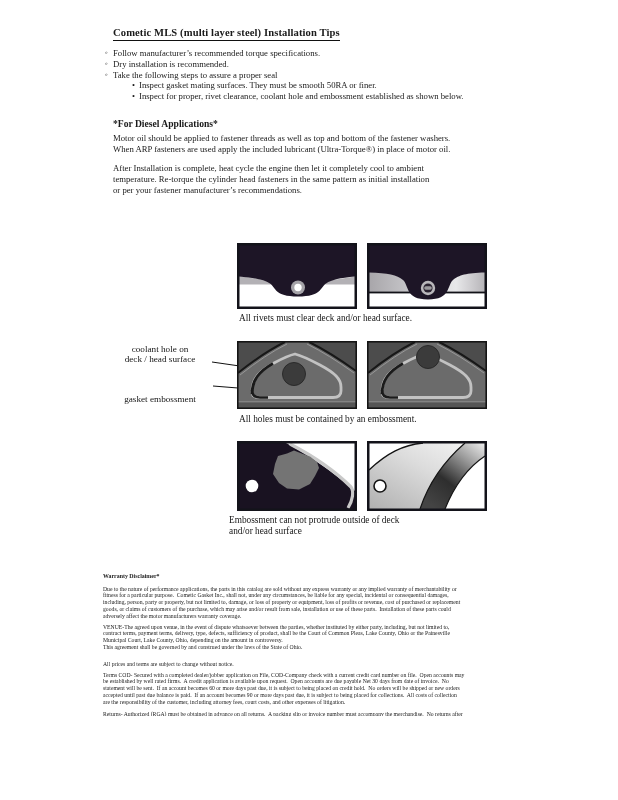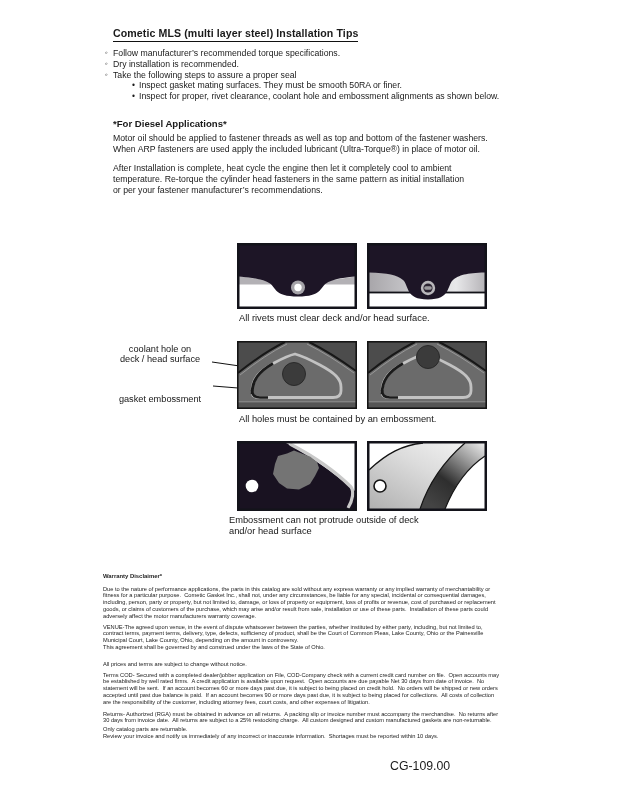--- a/index.html
+++ b/index.html
@@ -1,18 +1,18 @@
 <!DOCTYPE html>
 <html><head>
 <meta charset="utf-8">
 <style>
   html,body { margin:0; padding:0; background:#ffffff; }
   .page {
-    position:relative; width:618px; height:800px; background:#ffffff;
-    font-family:Liberation Sans, sans-serif; color:#1a1a1a; overflow:hidden;
+    position:relative; width:618px; height:716px; background:#ffffff;
+    font-family:Liberation Serif, serif; color:#1a1a1a; overflow:hidden;
   }
   .abs { position:absolute; }
   .pre { white-space:pre; }
   .preline { white-space:pre-line; }
 
   .title {
     left:113px; top:27px; font-size:10.6px; font-weight:bold;
     border-bottom:1.6px solid #111; padding-bottom:2px; letter-spacing:0.1px;
   }
   .bullet-row { font-size:8.7px; line-height:11px; }
@@ -37,21 +37,21 @@
 <body>
 
 <div class="page">
 
   <div class="abs title">Cometic MLS (multi layer steel) Installation Tips</div>
 
   <div class="abs bullet-row" style="left:105px; top:46.5px;"><span class="bullet-mark">◦</span><span>Follow manufacturer’s recommended torque specifications.</span></div>
   <div class="abs bullet-row" style="left:105px; top:57.5px;"><span class="bullet-mark">◦</span><span>Dry installation is recommended.</span></div>
   <div class="abs bullet-row" style="left:105px; top:68.5px;"><span class="bullet-mark">◦</span><span>Take the following steps to assure a proper seal</span></div>
   <div class="abs bullet-row" style="left:132px; top:79.5px;"><span class="sub-mark">•</span><span>Inspect gasket mating surfaces.  They must be smooth 50RA or finer.</span></div>
-  <div class="abs bullet-row" style="left:132px; top:90.5px;"><span class="sub-mark">•</span><span>Inspect for proper, rivet clearance, coolant hole and embossment alignments as shown below.</span></div>
+  <div class="abs bullet-row" style="left:132px; top:90.5px;"><span class="sub-mark">•</span><span>Inspect for proper, rivet clearance, coolant hole and embossment established as shown below.</span></div>
 
   <div class="abs section-head" style="left:113px; top:117.5px;">*For Diesel Applications*</div>
   <div class="abs body-para pre" style="left:113px; top:132.5px;">Motor oil should be applied to fastener threads as well as top and bottom of the fastener washers.
 When ARP fasteners are used apply the included lubricant (Ultra-Torque®) in place of motor oil.</div>
   <div class="abs body-para pre" style="left:113px; top:163px;">After Installation is complete, heat cycle the engine then let it completely cool to ambient
 temperature. Re-torque the cylinder head fasteners in the same pattern as initial installation
 or per your fastener manufacturer’s recommendations.</div>
 
   <div class="abs rw-label" style="left:237px; top:229px;">RIGHT</div>
   <div class="abs rw-label" style="left:367px; top:229px;">WRONG</div>

